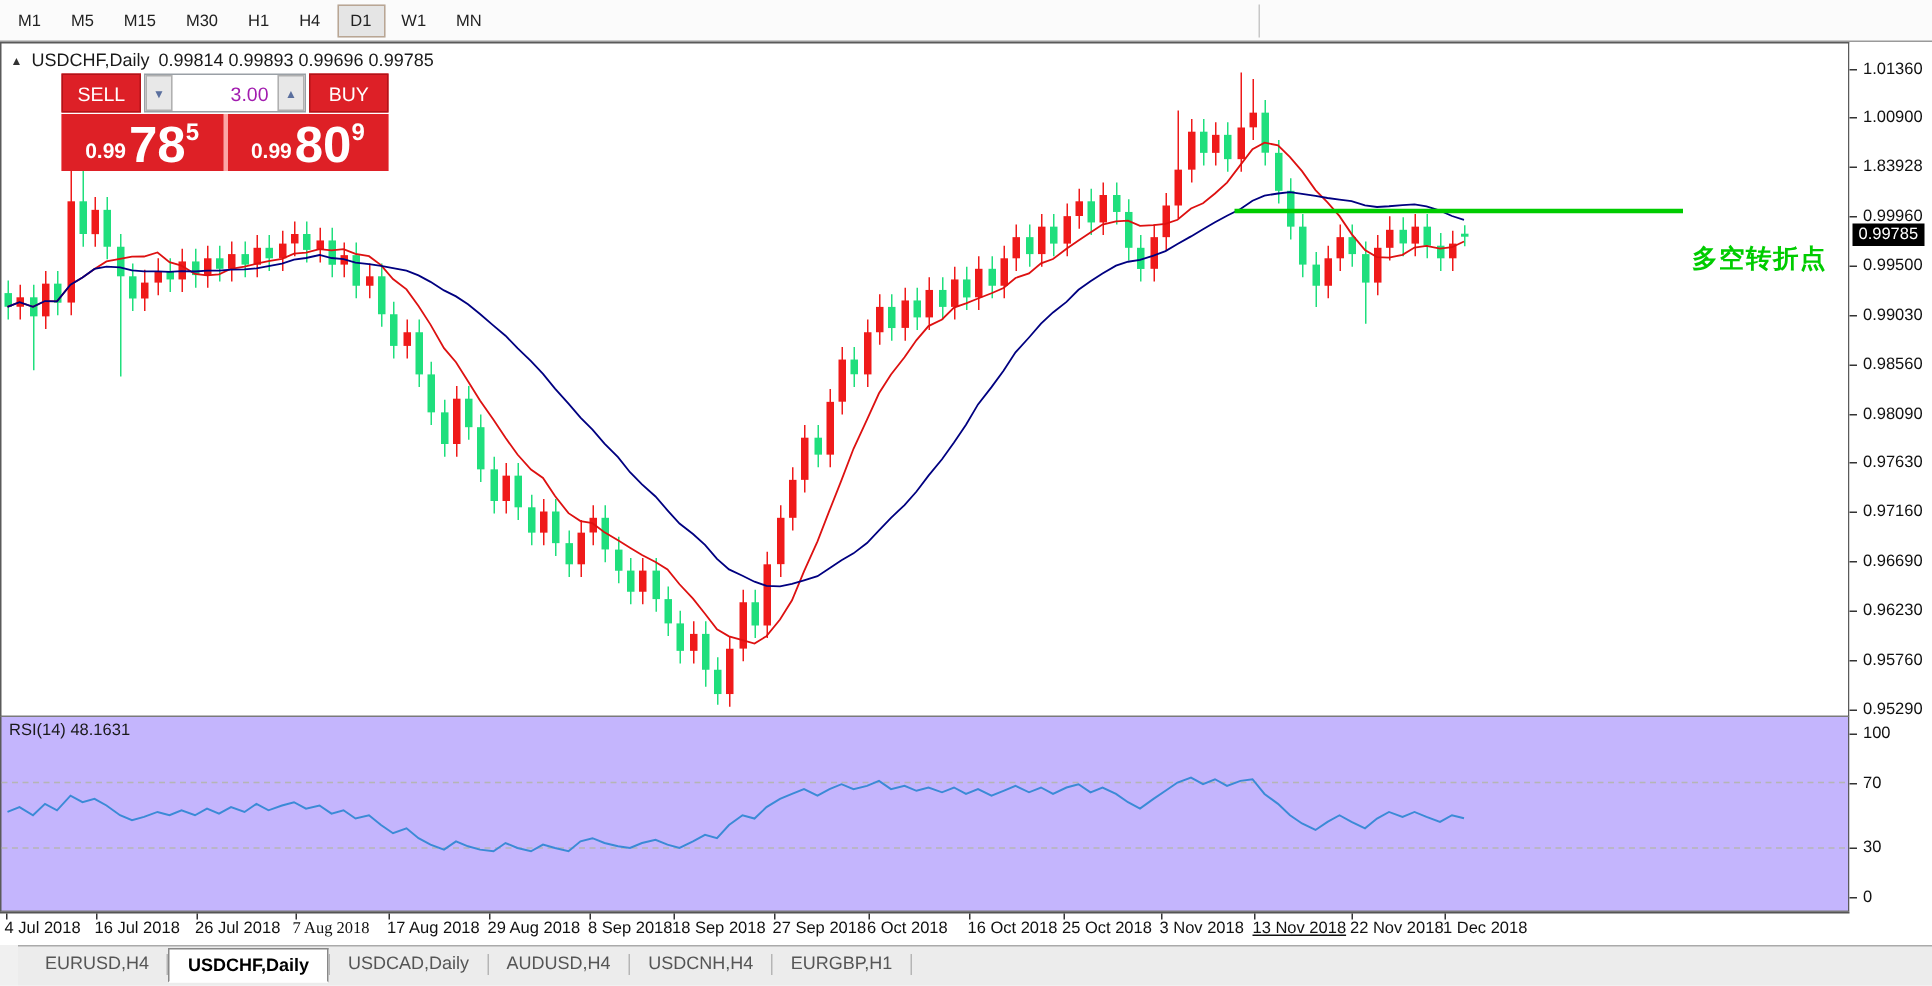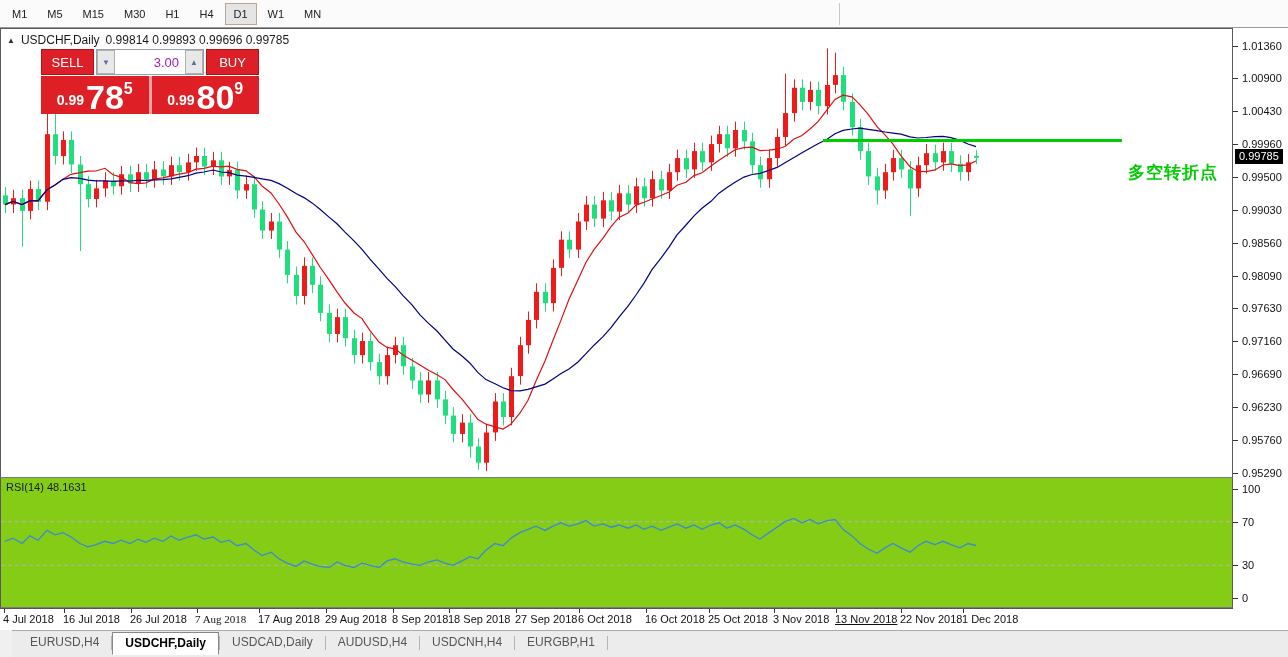--- a/index.html
+++ b/index.html
@@ -18,21 +18,21 @@
 
   
   .chart-frame { position:absolute; left:0; top:28px; width:1288px; height:602px;
                  background:#ffffff; }
   .price-pane { position:absolute; left:0; top:0; width:1233px; height:450px;
                 background:#fff; border:1px solid #5a5a5a; border-bottom:1px solid #7a7a7a; }
   .chart-title { position:absolute; left:6px; top:4px; font-size:12px; color:#1a1a1a;
                  display:flex; align-items:center; gap:6px; z-index:5; }
   .collapse-arrow { font-size:8px; color:#333; }
   .rsi-pane { position:absolute; left:0; top:450px; width:1233px; height:130px;
-              background:#84cc16; border-left:1px solid #5a5a5a; border-right:1px solid #5a5a5a;
+              background:#c4b5fd; border-left:1px solid #5a5a5a; border-right:1px solid #5a5a5a;
               border-bottom:1px solid #7a7a7a; }
   .rsi-label { position:absolute; left:5px; top:3px; font-size:11px; color:#1a1a1a; z-index:4; }
   svg.pane-svg { position:absolute; left:0; top:0; }
 
   
   .price-axis { position:absolute; left:1233px; top:0; width:55px; height:450px; background:#fff; }
   .rsi-axis   { position:absolute; left:1233px; top:450px; width:55px; height:130px; background:#fff; }
   .axis-label { position:absolute; left:9px; font-size:11px; color:#111; white-space:nowrap; }
   .axis-tick  { position:absolute; left:0; width:5px; height:1px; background:#333; }
   .current-price { position:absolute; left:2px; background:#000; color:#fff; font-size:11px;
@@ -367,21 +367,21 @@
 
     <div class="annotation" id="annotation" style="color: rgb(0, 204, 0); left: 1127px; top: 132px;">多空转折点</div>
   </div>
 
   <div class="price-axis" id="price-axis">
       <div class="axis-tick" style="top: 18px;"></div>
       <div class="axis-label" style="top: 12px;">1.01360</div>
       <div class="axis-tick" style="top: 50px;"></div>
       <div class="axis-label" style="top: 44px;">1.00900</div>
       <div class="axis-tick" style="top: 83px;"></div>
-      <div class="axis-label" style="top: 77px;">1.00430</div>
+      <div class="axis-label" style="top: 77px;">1.83928</div>
       <div class="axis-tick" style="top: 116px;"></div>
       <div class="axis-label" style="top: 110px;">0.99960</div>
       <div class="axis-tick" style="top: 149px;"></div>
       <div class="axis-label" style="top: 143px;">0.99500</div>
       <div class="axis-tick" style="top: 182px;"></div>
       <div class="axis-label" style="top: 176px;">0.99030</div>
       <div class="axis-tick" style="top: 215px;"></div>
       <div class="axis-label" style="top: 209px;">0.98560</div>
       <div class="axis-tick" style="top: 248px;"></div>
       <div class="axis-label" style="top: 242px;">0.98090</div>

